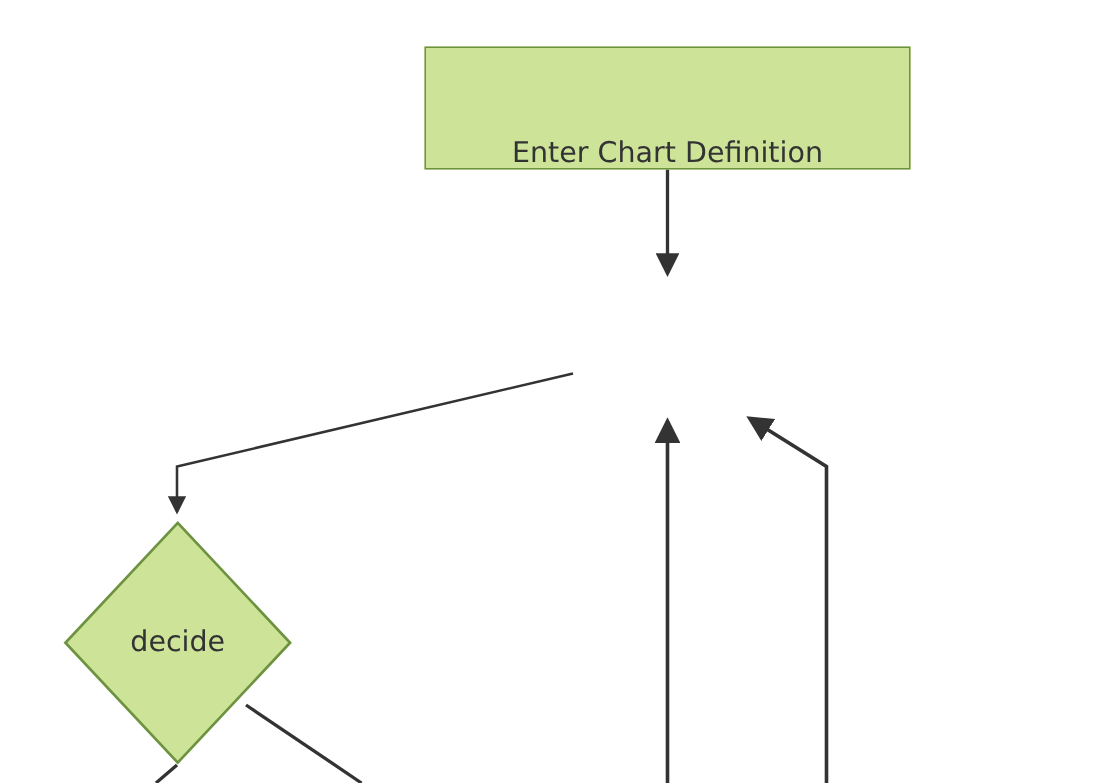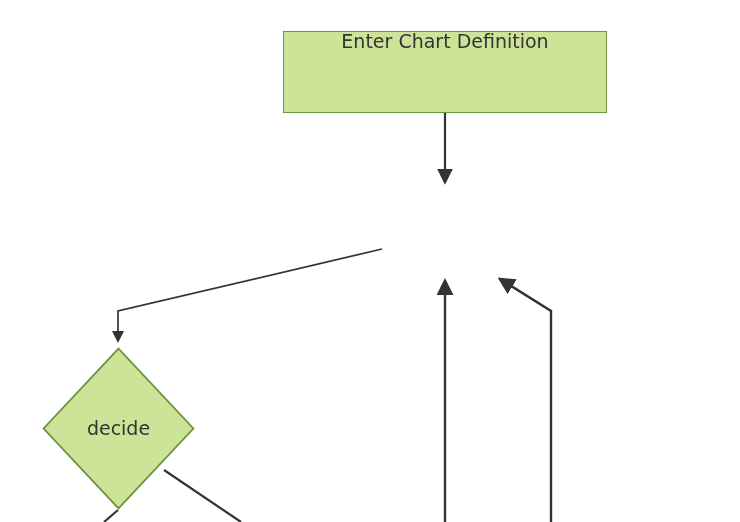--- a/index.html
+++ b/index.html
@@ -21,21 +21,21 @@
     position: absolute;
     left: 0;
     top: 0;
     width: 740px;
     height: 522px;
   }
   .node {
     position: absolute;
     box-sizing: border-box;
     display: flex;
-    align-items: flex-start;
+    align-items: flex-end;
     justify-content: center;
     color: #333333;
     font-size: 19px;
     line-height: 1;
     text-align: center;
     white-space: nowrap;
   }
   .node-rect {
     background: #cde498;
     border: 1.6px solid #6d9240;

